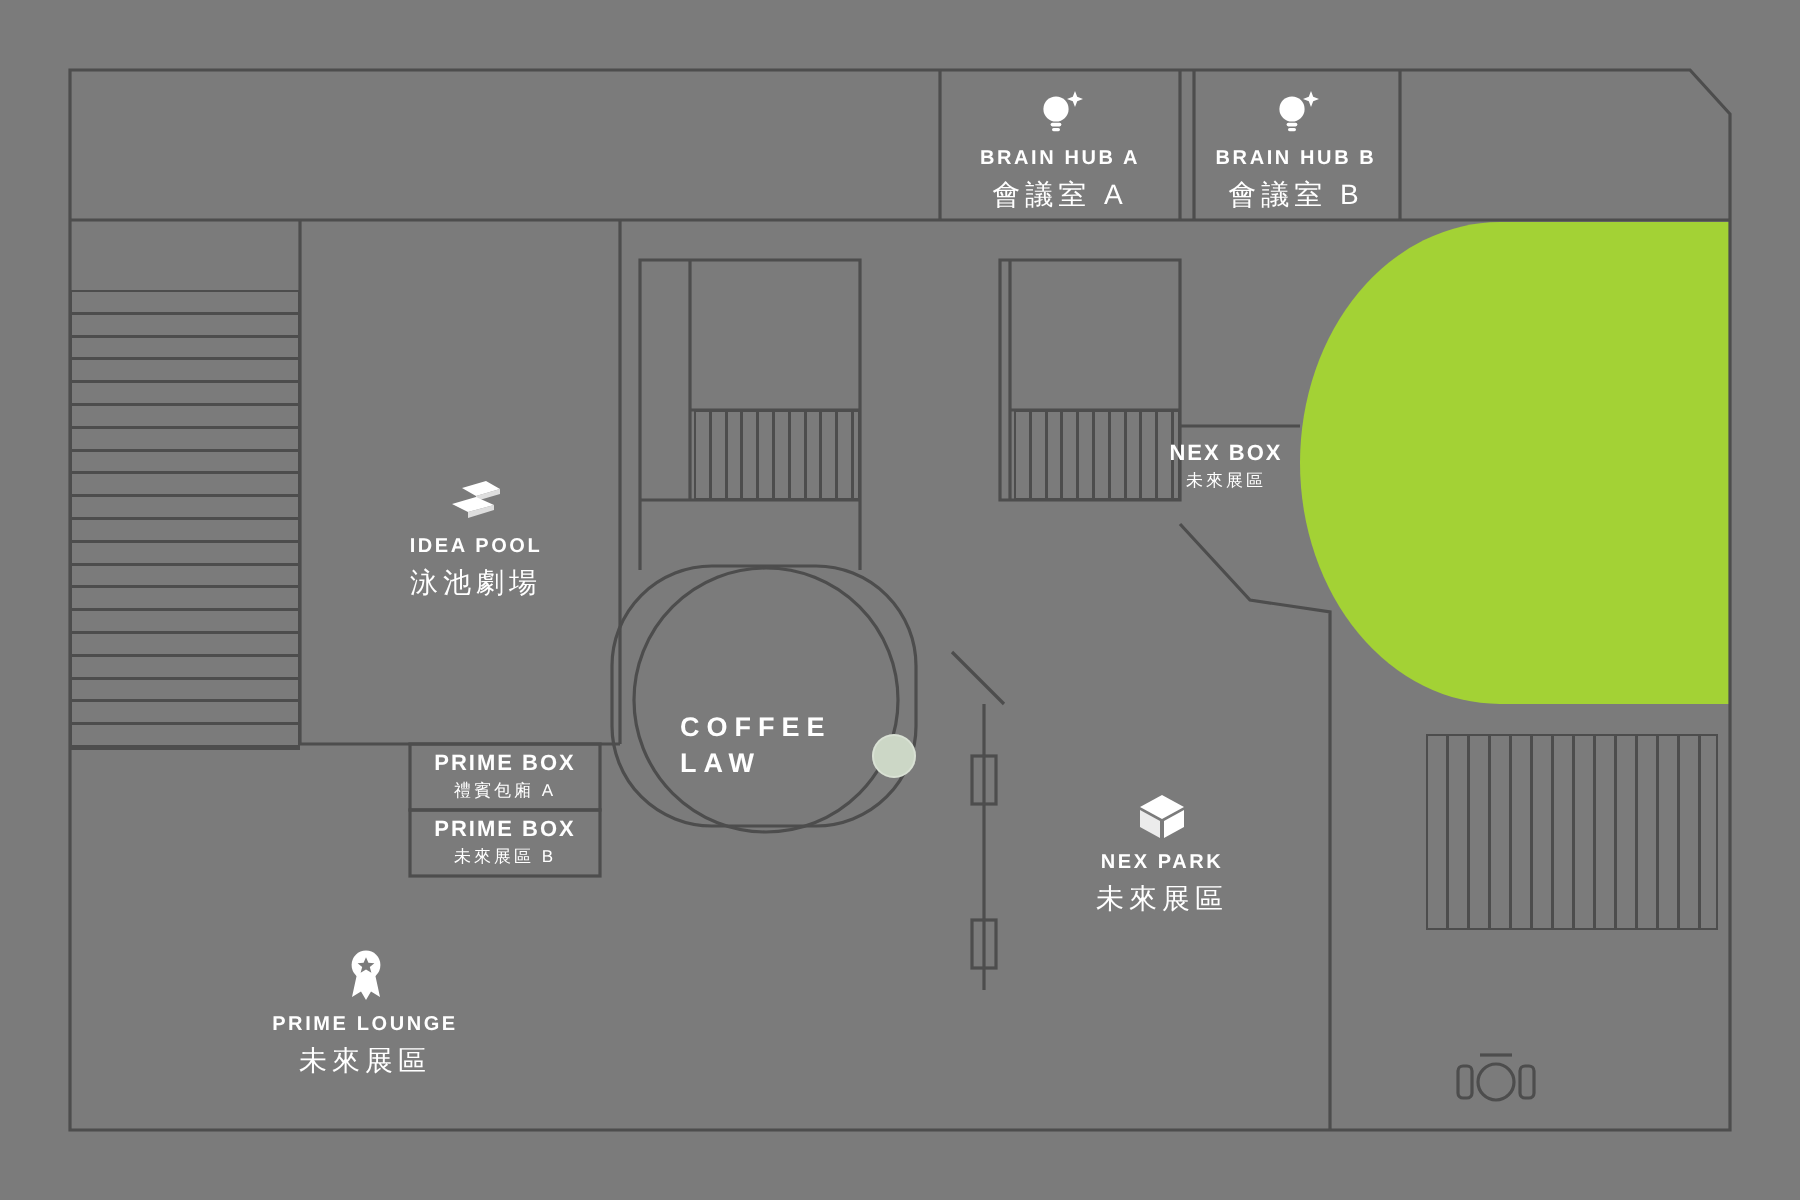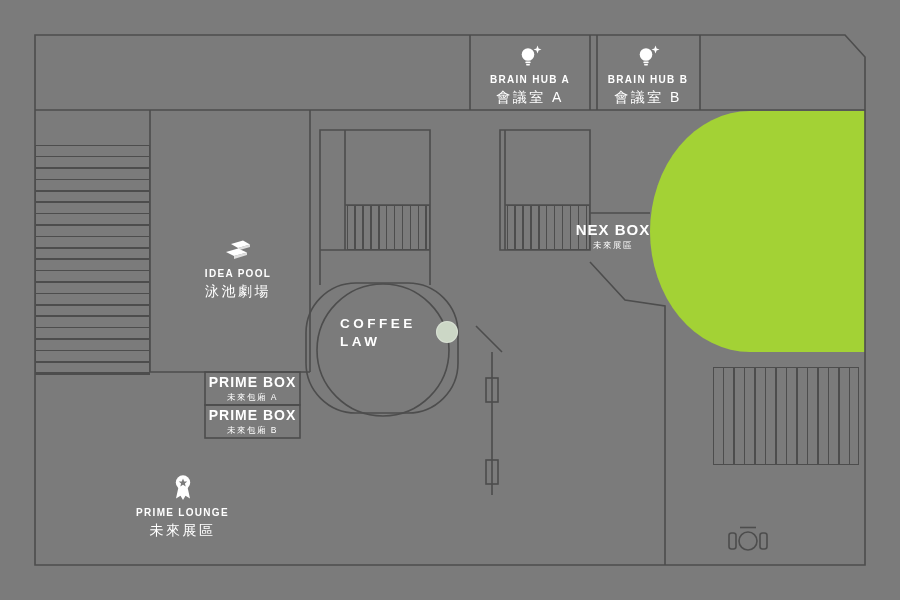--- a/index.html
+++ b/index.html
@@ -12,23 +12,23 @@
   .walls{stroke:var(--line,#4d4d4d);stroke-width:1.6;fill:none;}
   .hatch{position:absolute;border:1.6px solid var(--line,#4d4d4d);box-sizing:border-box;}
   .hatch.h{background:repeating-linear-gradient(to bottom,transparent 0,transparent 9.9px,var(--line,#4d4d4d) 9.9px,var(--line,#4d4d4d) 11.4px);}
   .hatch.v7{background:repeating-linear-gradient(to right,transparent 0,transparent 6.4px,var(--line,#4d4d4d) 6.4px,var(--line,#4d4d4d) 7.9px);}
   .hatch.v10{background:repeating-linear-gradient(to right,transparent 0,transparent 9px,var(--line,#4d4d4d) 9px,var(--line,#4d4d4d) 10.5px);}
   .label{position:absolute;display:flex;flex-direction:column;align-items:center;color:var(--text,#fff);text-align:center;}
   .label .icon{margin-bottom:6px;}
   .en{font-size:10px;font-weight:700;letter-spacing:1.3px;white-space:nowrap;}
   .zh{font-size:14px;letter-spacing:2.5px;margin-top:4px;white-space:nowrap;}
   .boxlabel{justify-content:center;}
-  .boxlabel .en{font-size:14px;letter-spacing:1px;}
+  .boxlabel .en{font-size:11px;letter-spacing:1px;}
   .boxlabel .zh{font-size:8.5px;letter-spacing:1.5px;margin-top:2px;}
-  .coffee{position:absolute;display:flex;align-items:center;gap:20px;color:var(--text,#fff);}
+  .coffee{position:absolute;display:flex;align-items:flex-end;gap:20px;color:var(--text,#fff);margin-top:40px;}
   .coffee .cline{font-size:13.5px;font-weight:700;letter-spacing:3.5px;line-height:1.3;text-align:left;}
   .coffee-logo{display:block;width:22px;height:22px;border-radius:50%;background:var(--logo,#ccd7c6);margin-bottom:1px;box-shadow:inset 0 0 0 1px rgba(255,255,255,.25);}
 </style>
 </head>
 <body>
 
 <div class="stage">
 
   <svg class="plan" width="900" height="600" viewBox="0 0 900 600">
 
@@ -97,39 +97,48 @@
 
   <div class="coffee" style="left:340px;top:315px">
     <div class="coffee-text">
       <div class="cline">COFFEE</div>
       <div class="cline">LAW</div>
     </div>
     <span class="coffee-logo"></span>
   </div>
 
   <div class="label boxlabel" style="left:574px;top:221px;width:78px">
-    <span class="en" style="font-size:15px">NEX BOX</span>
+    <span class="en" style="font-size:11px">NEX BOX</span>
     <span class="zh">未來展區</span>
   </div>
 
 
   <div class="label boxlabel" style="left:206px;top:373px;width:93px;height:31px">
     <span class="en">PRIME BOX</span>
-    <span class="zh">未來包廂 A</span>
+    <span class="zh">禮賓包廂 A</span>
   </div>
 
   <div class="label boxlabel" style="left:206px;top:406px;width:93px;height:31px">
     <span class="en">PRIME BOX</span>
-    <span class="zh">未來包廂 B</span>
+    <span class="zh">未來展區 B</span>
   </div>
 
   <div class="label" style="left:120px;top:474px;width:125px">
     <svg class="icon" width="22" height="27" viewBox="0 0 22 27">
       <path d="M6.5 13 L4 24.5 L8.5 21.8 L11 26 L13.5 21.8 L18 24.5 L15.5 13 Z" fill="#fff"></path>
       <circle cx="11" cy="8.5" r="7.2" fill="#fff"></circle>
       <polygon points="11,4.6 12.2,7.4 15.2,7.6 12.9,9.5 13.7,12.4 11,10.8 8.3,12.4 9.1,9.5 6.8,7.6 9.8,7.4" fill="var(--bg,#7b7b7b)"></polygon>
     </svg>
     <span class="en">PRIME LOUNGE</span>
     <span class="zh">未來展區</span>
   </div>
 
+  <div class="label" style="left:520px;top:396px;width:122px">
+    <svg class="icon" width="26" height="24" viewBox="0 0 26 24">
+      <polygon points="13,1.5 24,7.5 13,13.5 2,7.5" fill="#fff"></polygon>
+      <polygon points="2,9 12,14.5 12,23 2,17.5" fill="#fff" opacity=".85"></polygon>
+      <polygon points="24,9 14,14.5 14,23 24,17.5" fill="#fff"></polygon>
+    </svg>
+    <span class="en">NEX PARK</span>
+    <span class="zh">未來展區</span>
+  </div>
 
 </div>
 
 </body></html>

